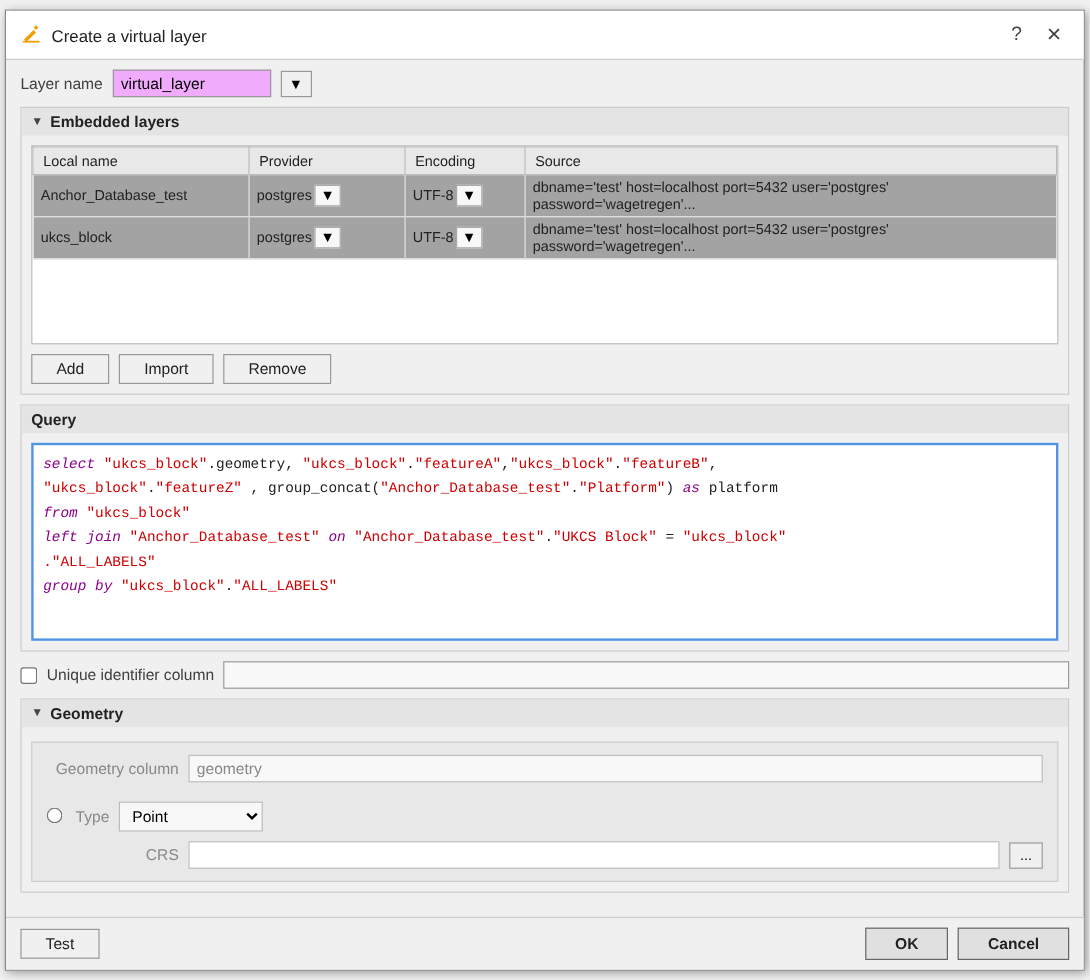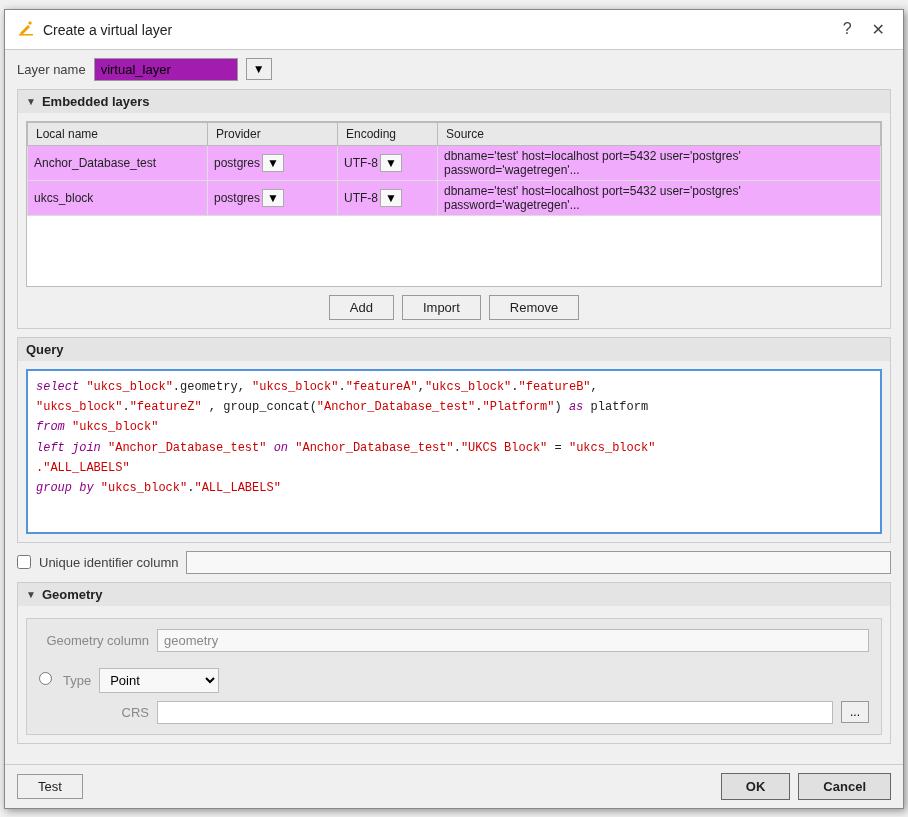--- a/index.html
+++ b/index.html
@@ -62,24 +62,24 @@
       align-items: center;
       gap: 8px;
       margin-bottom: 8px;
     }
     .form-label {
       color: #404040;
       white-space: nowrap;
       text-align: right;
     }
     .layer-name-input {
-      width: 144px;
+      width: 132px;
       padding: 3px 6px;
       border: 1px solid #999;
-      background: #a21caf;
+      background: #f0abfc;
       font-size: 13px;
     }
     .dropdown-btn {
       padding: 3px 6px;
       border: 1px solid #999;
       background: #f0f0f0;
       cursor: pointer;
       font-size: 12px;
     }
     .section {
@@ -112,21 +112,21 @@
       background: #e8e8e8;
     }
     table thead th {
       border: 1px solid #bbb;
       padding: 4px 8px;
       text-align: left;
       font-weight: normal;
       color: #222;
     }
     table tbody tr {
-      background: #f0abfc;
+      background: #a3a3a3;
       padding-left: 21px;
     }
     table tbody td {
       border: 1px solid #ddd;
       padding: 3px 6px;
       color: #222;
     }
     .td-local-name { width: 180px; }
     .td-provider { width: 130px; }
     .td-encoding { width: 100px; }
@@ -140,21 +140,20 @@
       padding: 1px 4px;
       border: 1px solid #aaa;
       background: #f8f8f8;
       font-size: 12px;
       cursor: pointer;
     }
     .buttons-row {
       display: flex;
       gap: 8px;
       margin-top: 8px;
-      justify-content: center;
     }
     .btn {
       padding: 4px 20px;
       border: 1px solid #999;
       background: #f0f0f0;
       cursor: pointer;
       font-size: 13px;
       color: #222;
     }
     .btn-primary {

